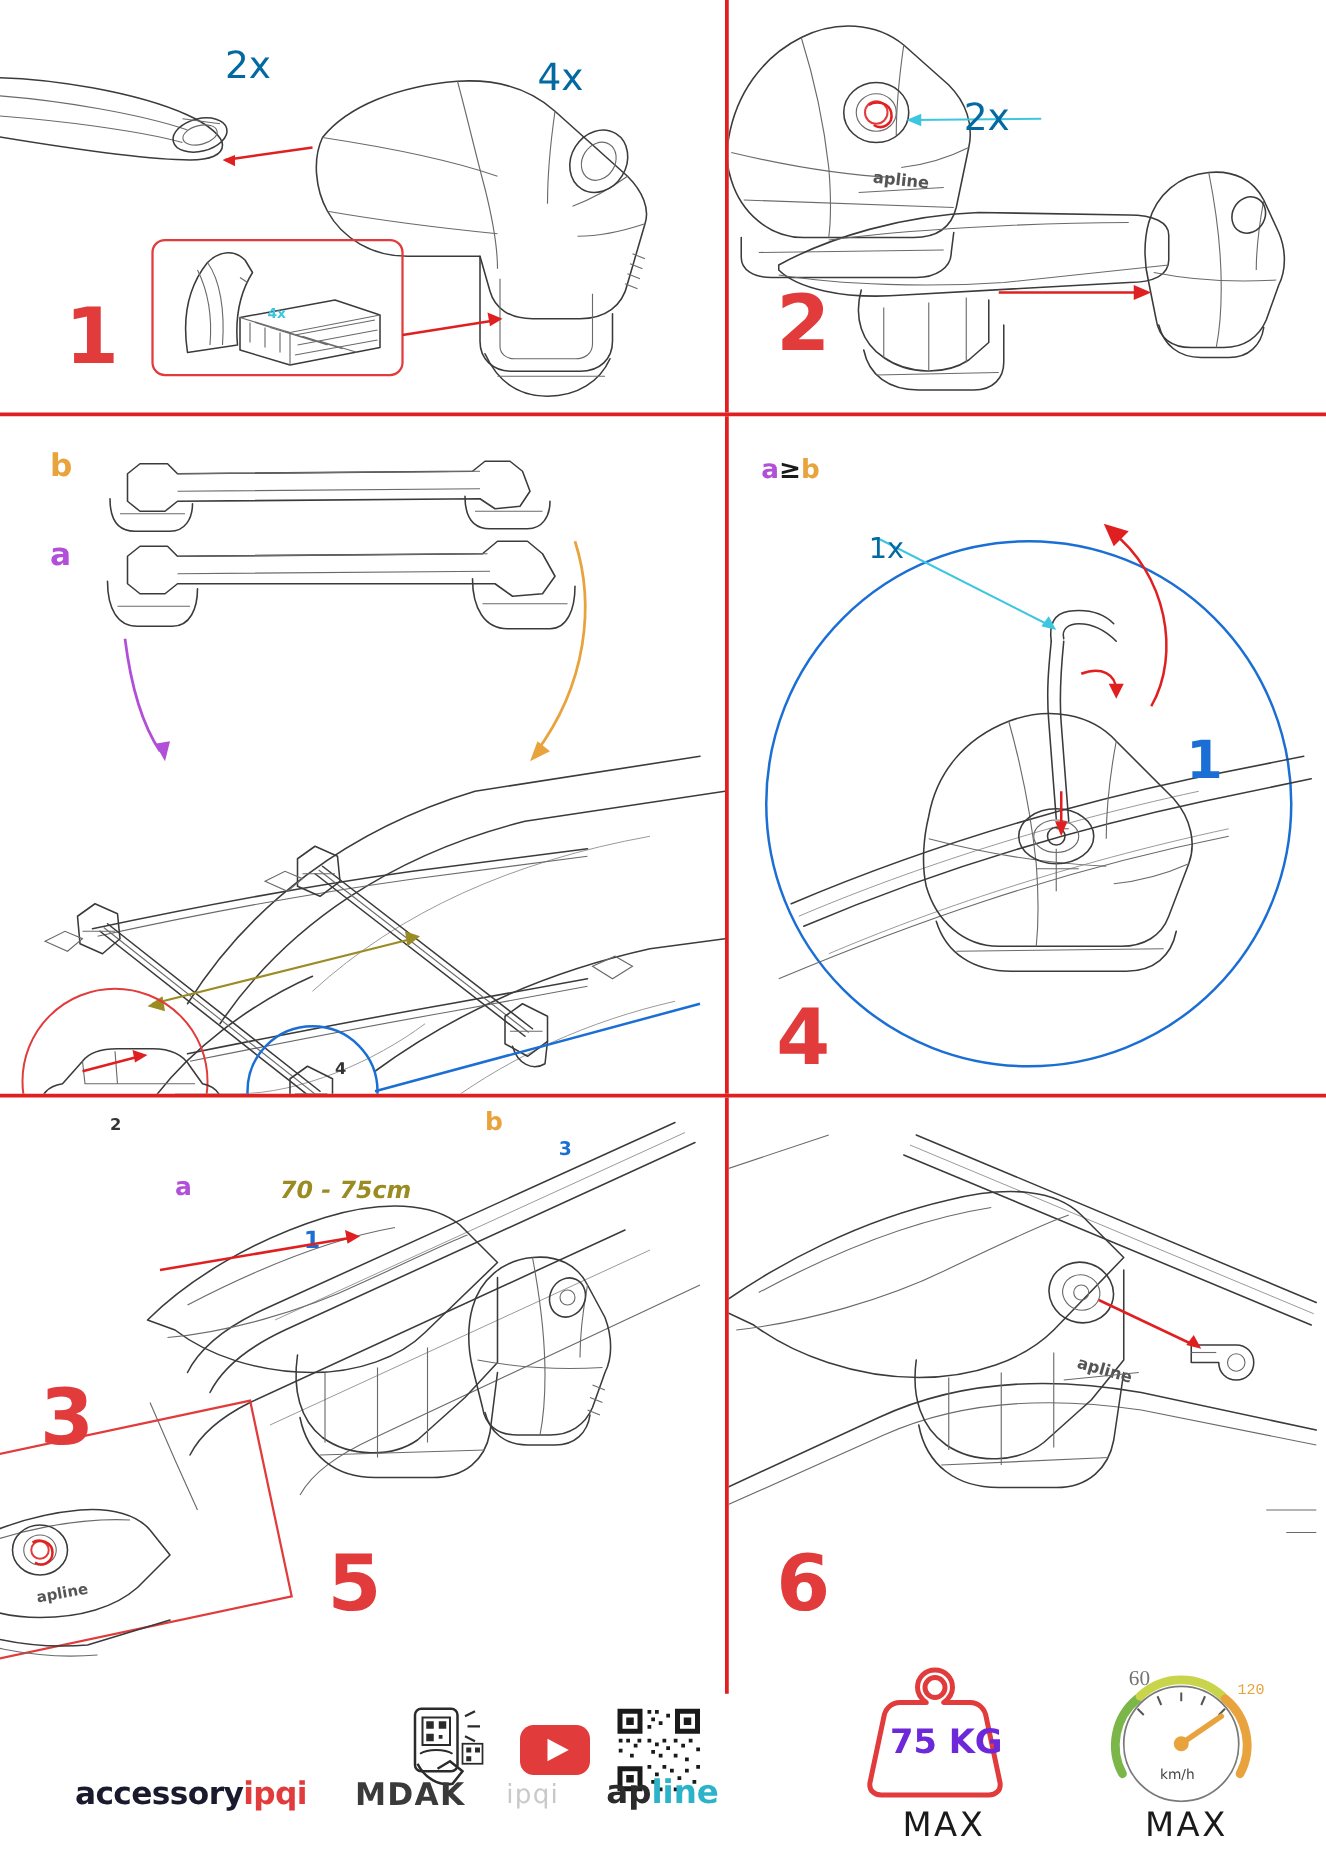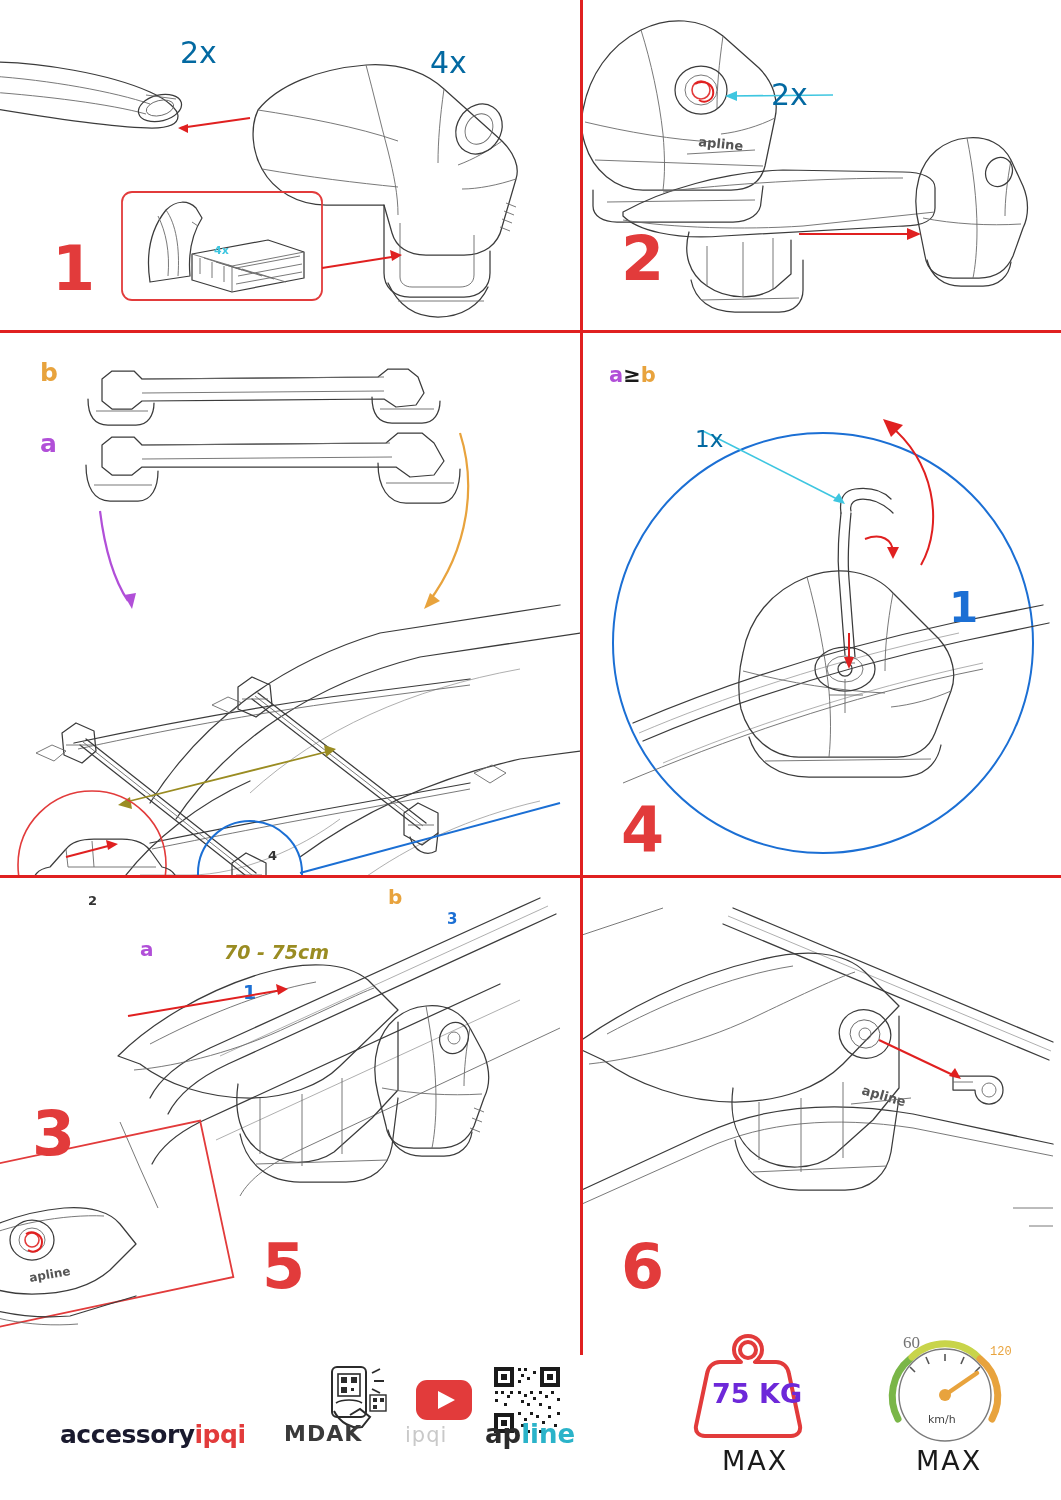--- a/index.html
+++ b/index.html
@@ -108,21 +108,21 @@
     font-size: 25px;
     font-weight: 700;
     letter-spacing: -0.5px;
   }
   .brand-accessory .dark { color: #1a1a2e; }
   .brand-accessory .red { color: #e23b3b; }
 
   .brand-mdak {
     position: absolute; left: 284px; top: 66px;
     font-family: "DejaVu Sans", sans-serif;
-    font-size: 22px; font-weight: 700; color: #3a3a3a; letter-spacing: 1px;
+    font-size: 25px; font-weight: 700; color: #3a3a3a; letter-spacing: 1px;
   }
   .brand-ipqi {
     position: absolute; left: 405px; top: 68px;
     font-family: "DejaVu Sans", sans-serif;
     font-size: 21px; color: #c9c9c9; letter-spacing: 1px;
   }
   .brand-apline {
     position: absolute; left: 485px; top: 64px;
     font-family: "DejaVu Sans", sans-serif;
     font-size: 26px; font-weight: 600; letter-spacing: 0px;

